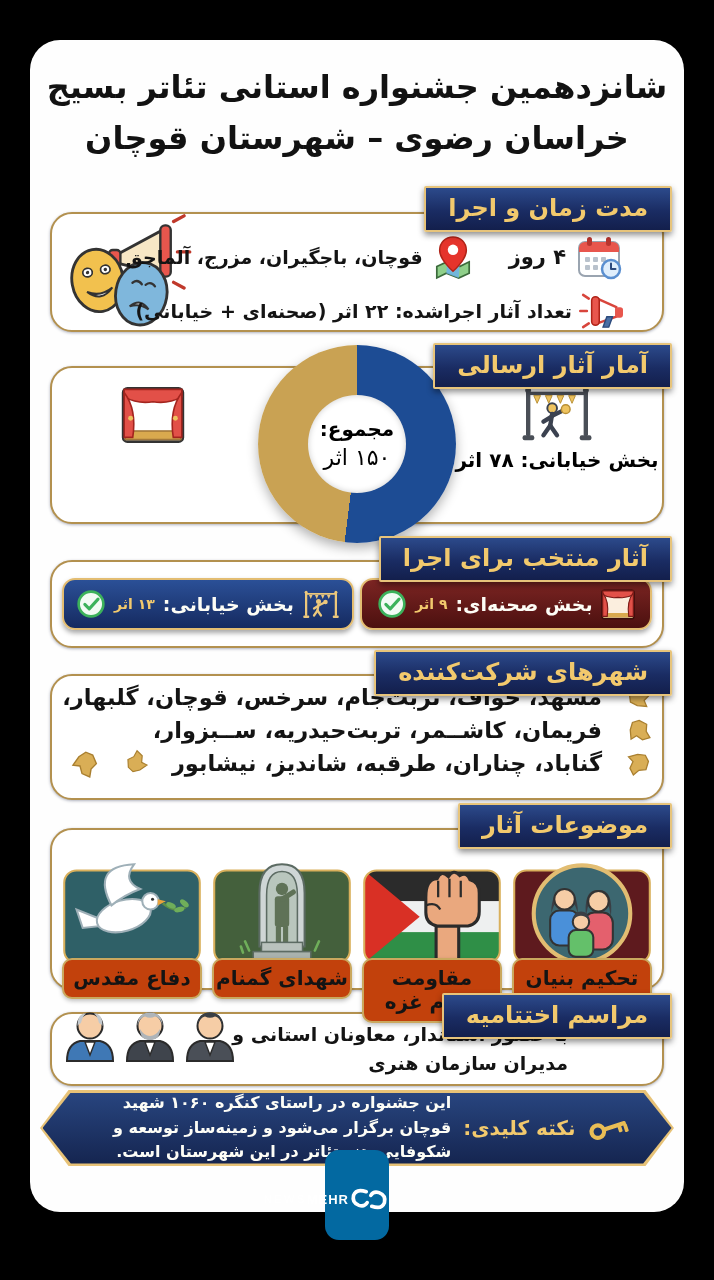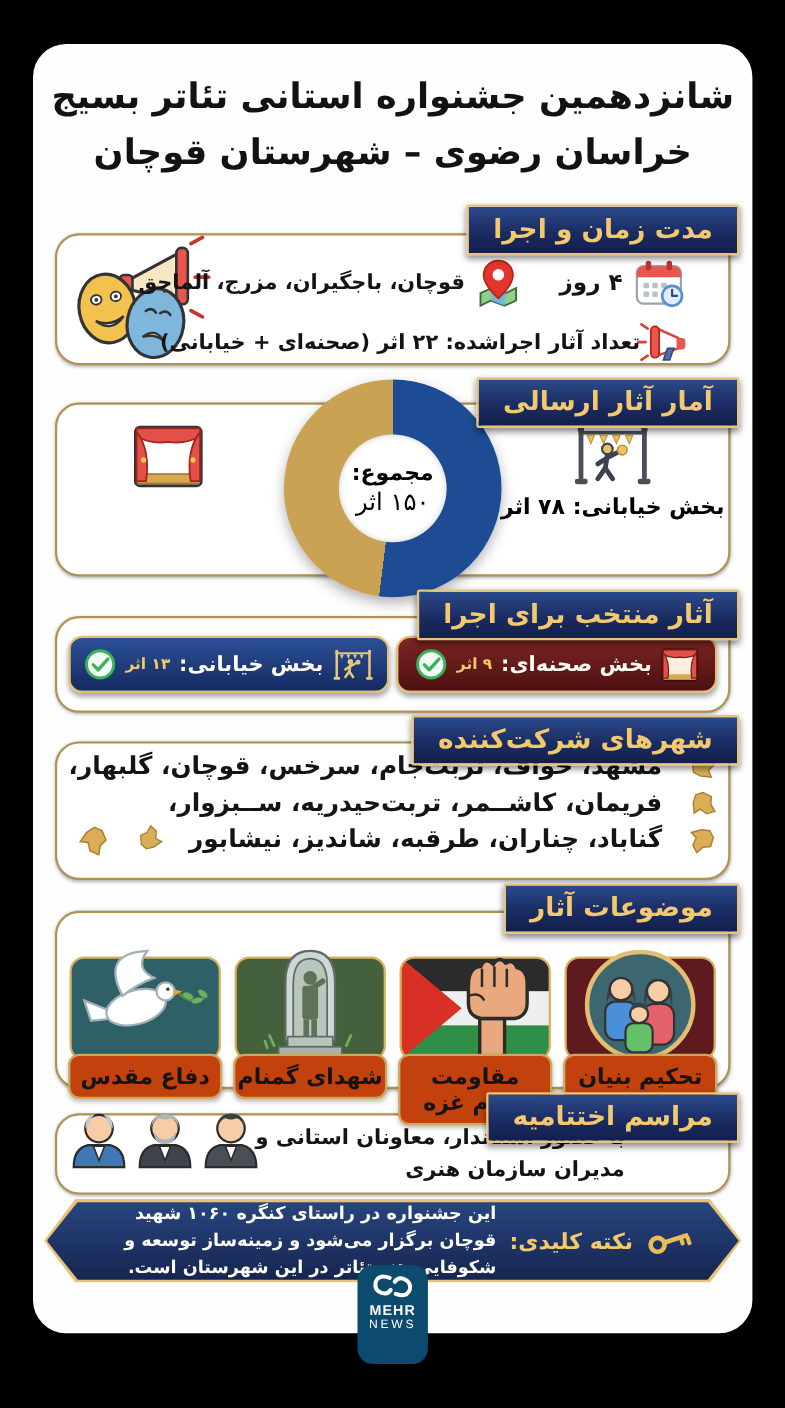--- a/index.html
+++ b/index.html
@@ -18,21 +18,21 @@
   }
   .box{
     position:absolute; left:50px; right:50px; background:#fff;
     border:2px solid #b3914f; border-radius:22px;
     box-shadow:0 1px 3px rgba(25,35,70,.35);
   }
   .btxt{ font-weight:bold; color:#141414; }
 
   
   .row1{ position:absolute; top:234px; right:92px; display:flex; align-items:center; gap:10px; z-index:2;}
-  .row2{ position:absolute; top:292px; right:88px; display:flex; align-items:center; z-index:2;}
+  .row2{ position:absolute; top:292px; right:88px; display:flex; align-items:center; gap:10px; z-index:2;}
   .days{ font-size:21px; font-weight:bold; margin-left:26px; }
   .locs{ font-size:19px; font-weight:bold; }
   .perf{ font-size:19px; font-weight:bold; }
   .masks{ position:absolute; left:52px; top:212px; z-index:2;}
 
   
   .donut{ position:absolute; left:258px; top:345px; width:198px; height:198px; border-radius:50%;
           box-shadow:0 5px 12px rgba(0,0,0,.3); z-index:5; }
   .donut-hole{ position:absolute; left:50px; top:50px; width:98px; height:98px; background:#fff; border-radius:50%;
           display:flex; flex-direction:column; justify-content:center; align-items:center; line-height:1.35;
@@ -73,22 +73,22 @@
   
   .banner-outer{ position:absolute; left:40px; right:40px; top:1090px; height:76px;
      background:#e7c277; clip-path:polygon(0 50%,4.5% 0,95.5% 0,100% 50%,95.5% 100%,4.5% 100%); z-index:7;}
   .banner-inner{ position:absolute; inset:2.5px; background:linear-gradient(180deg,#28457f,#152550);
      clip-path:polygon(0 50%,4.5% 0,95.5% 0,100% 50%,95.5% 100%,4.5% 100%);
      display:flex; align-items:center; gap:12px; padding:0 42px 0 34px;}
   .banner-label{ color:#f2c96d; font-size:20px; font-weight:bold; white-space:nowrap; }
   .banner-text{ color:#fdfdf6; font-size:16px; font-weight:bold; line-height:1.55; text-align:right; flex:1;}
 
   
-  .mehr{ position:absolute; left:325px; top:1150px; width:64px; height:90px; background:#0c4a6e;
-     border-radius:14px; z-index:8; display:flex; flex-direction:column; align-items:center; padding-top:7px;}
+  .mehr{ position:absolute; left:325px; top:1150px; width:64px; height:90px; background:#0369a1;
+     border-radius:14px; z-index:8; display:flex; flex-direction:row; align-items:center; padding-top:7px;}
   .mehr .m1{ color:#fff; font-family:"Liberation Sans",sans-serif; font-size:13px; font-weight:bold; letter-spacing:1px; margin-top:2px;}
   .mehr .m2{ color:#fff; font-family:"Liberation Sans",sans-serif; font-size:11px; letter-spacing:2.5px; }
   svg{ display:block; overflow:visible; }
 </style>
 </head>
 <body>
 
 <div class="stage">
   <div class="card"></div>
 

